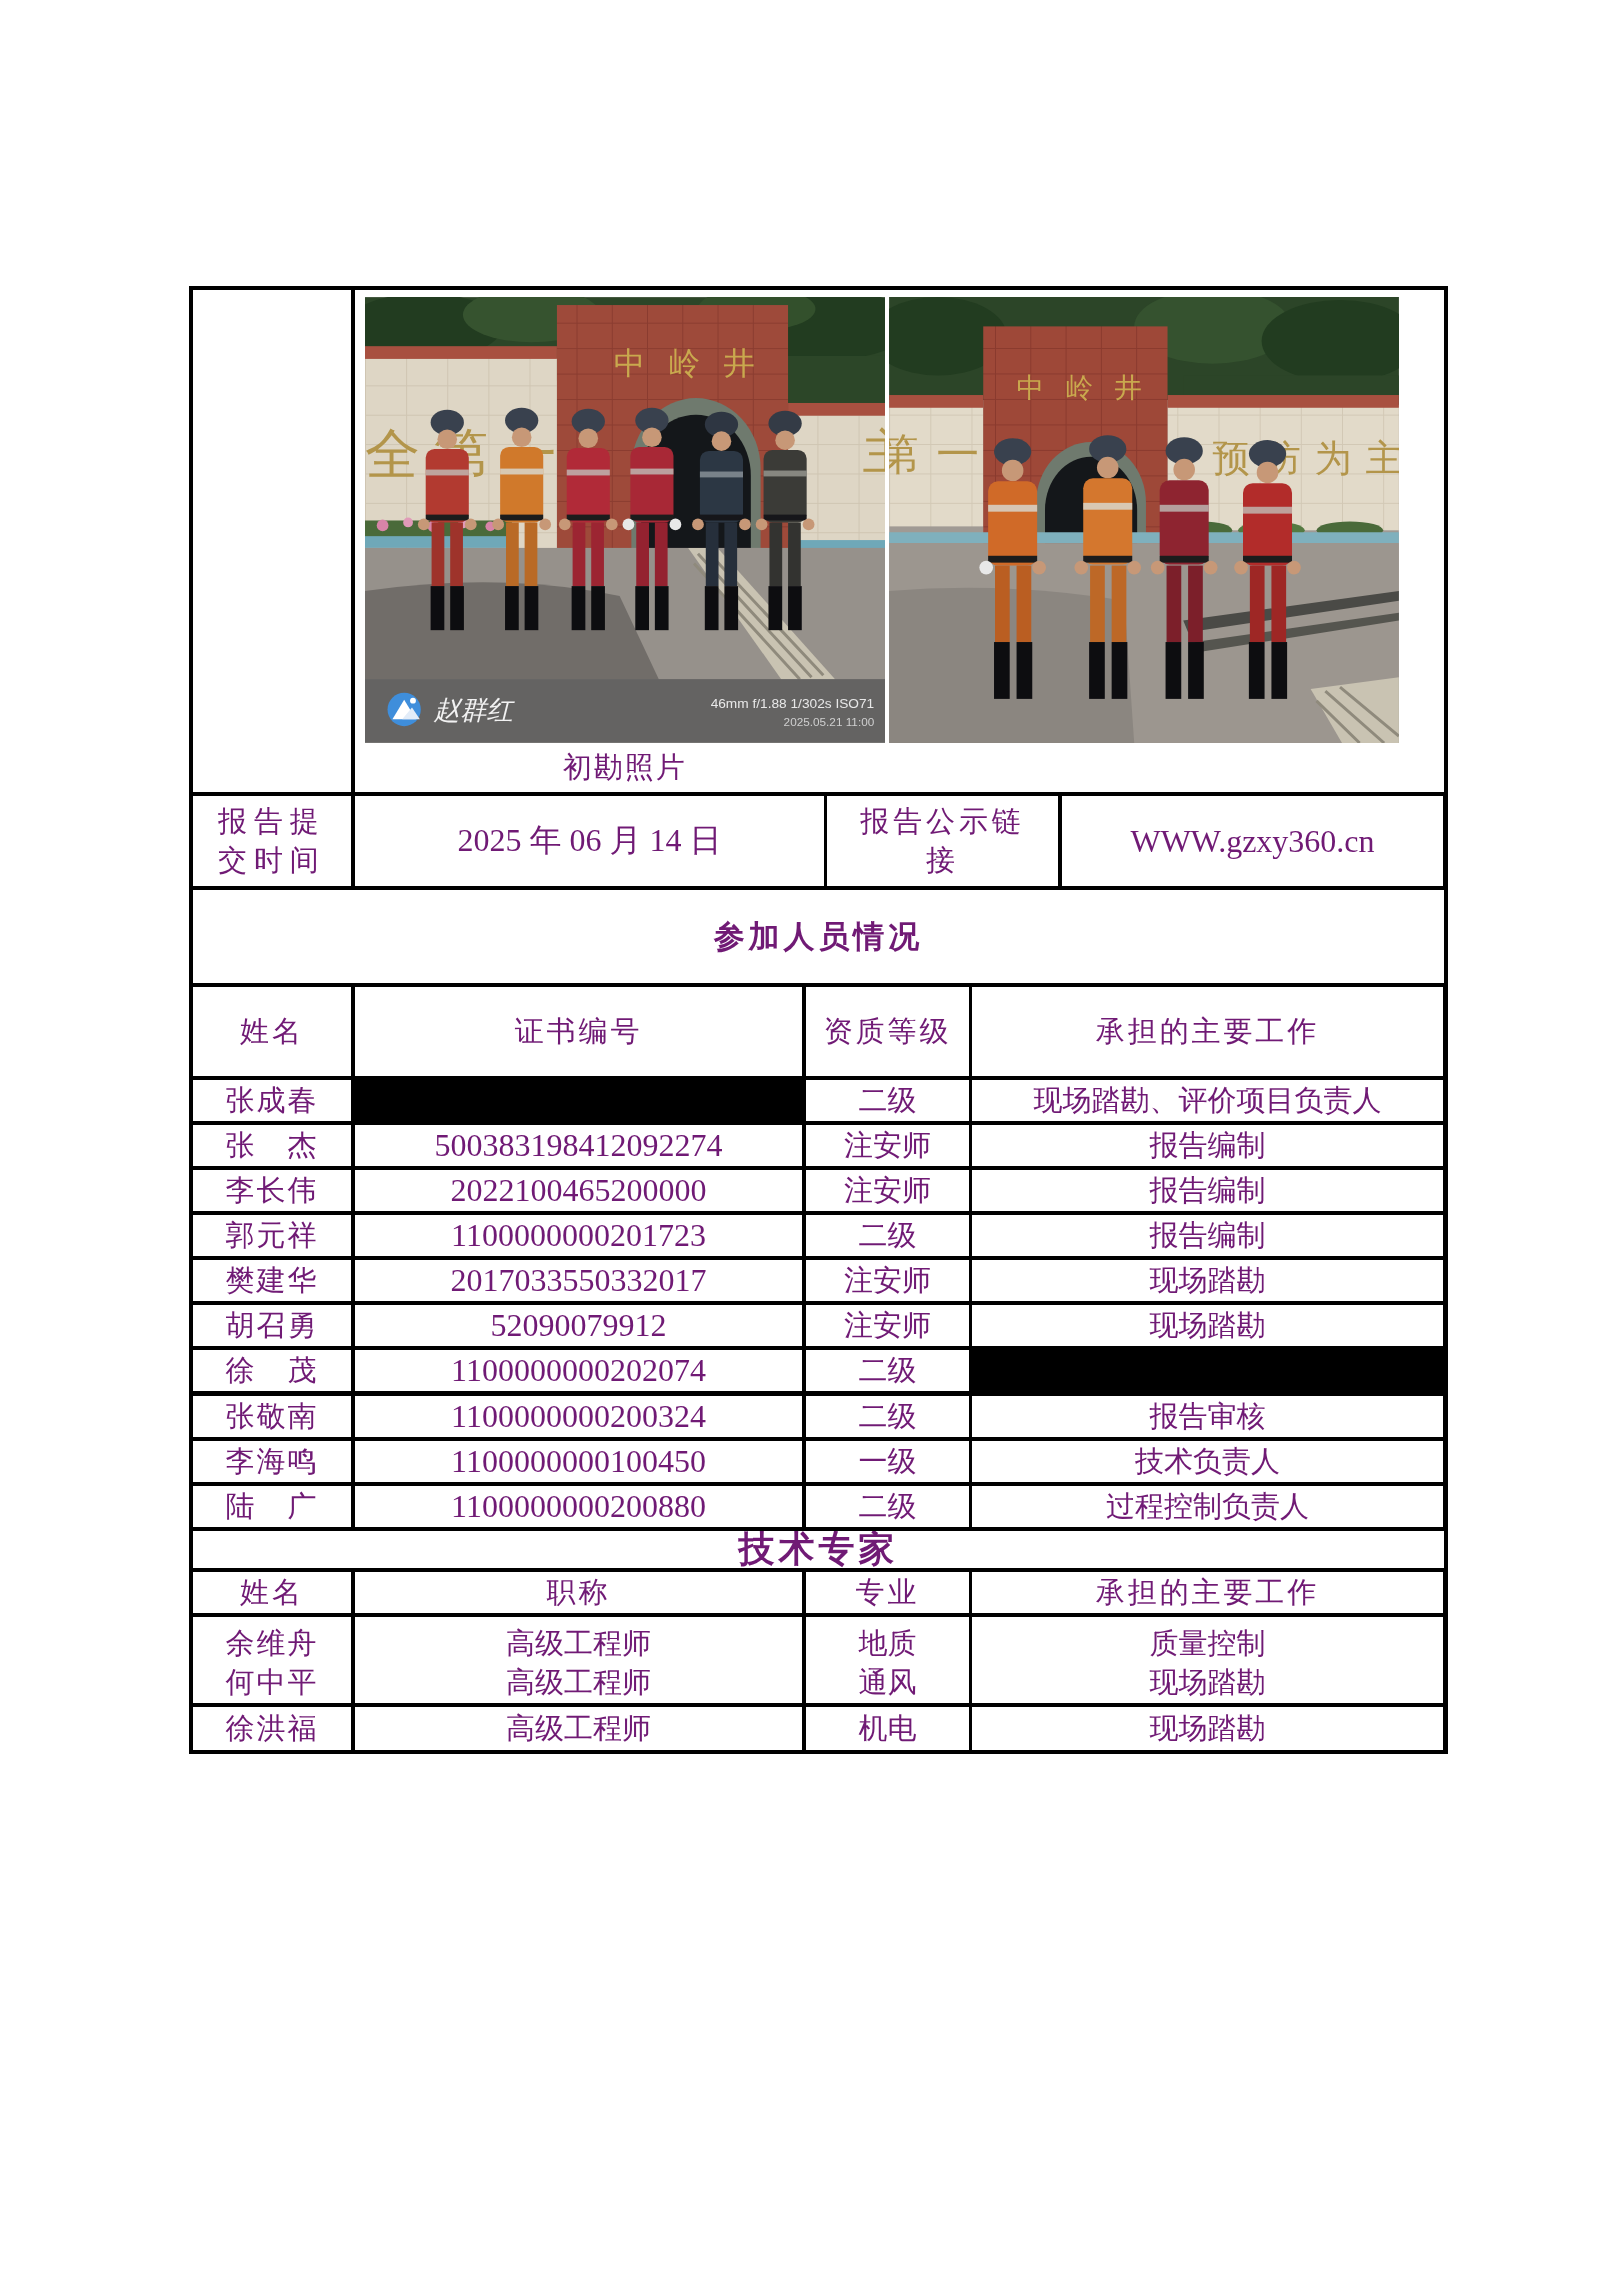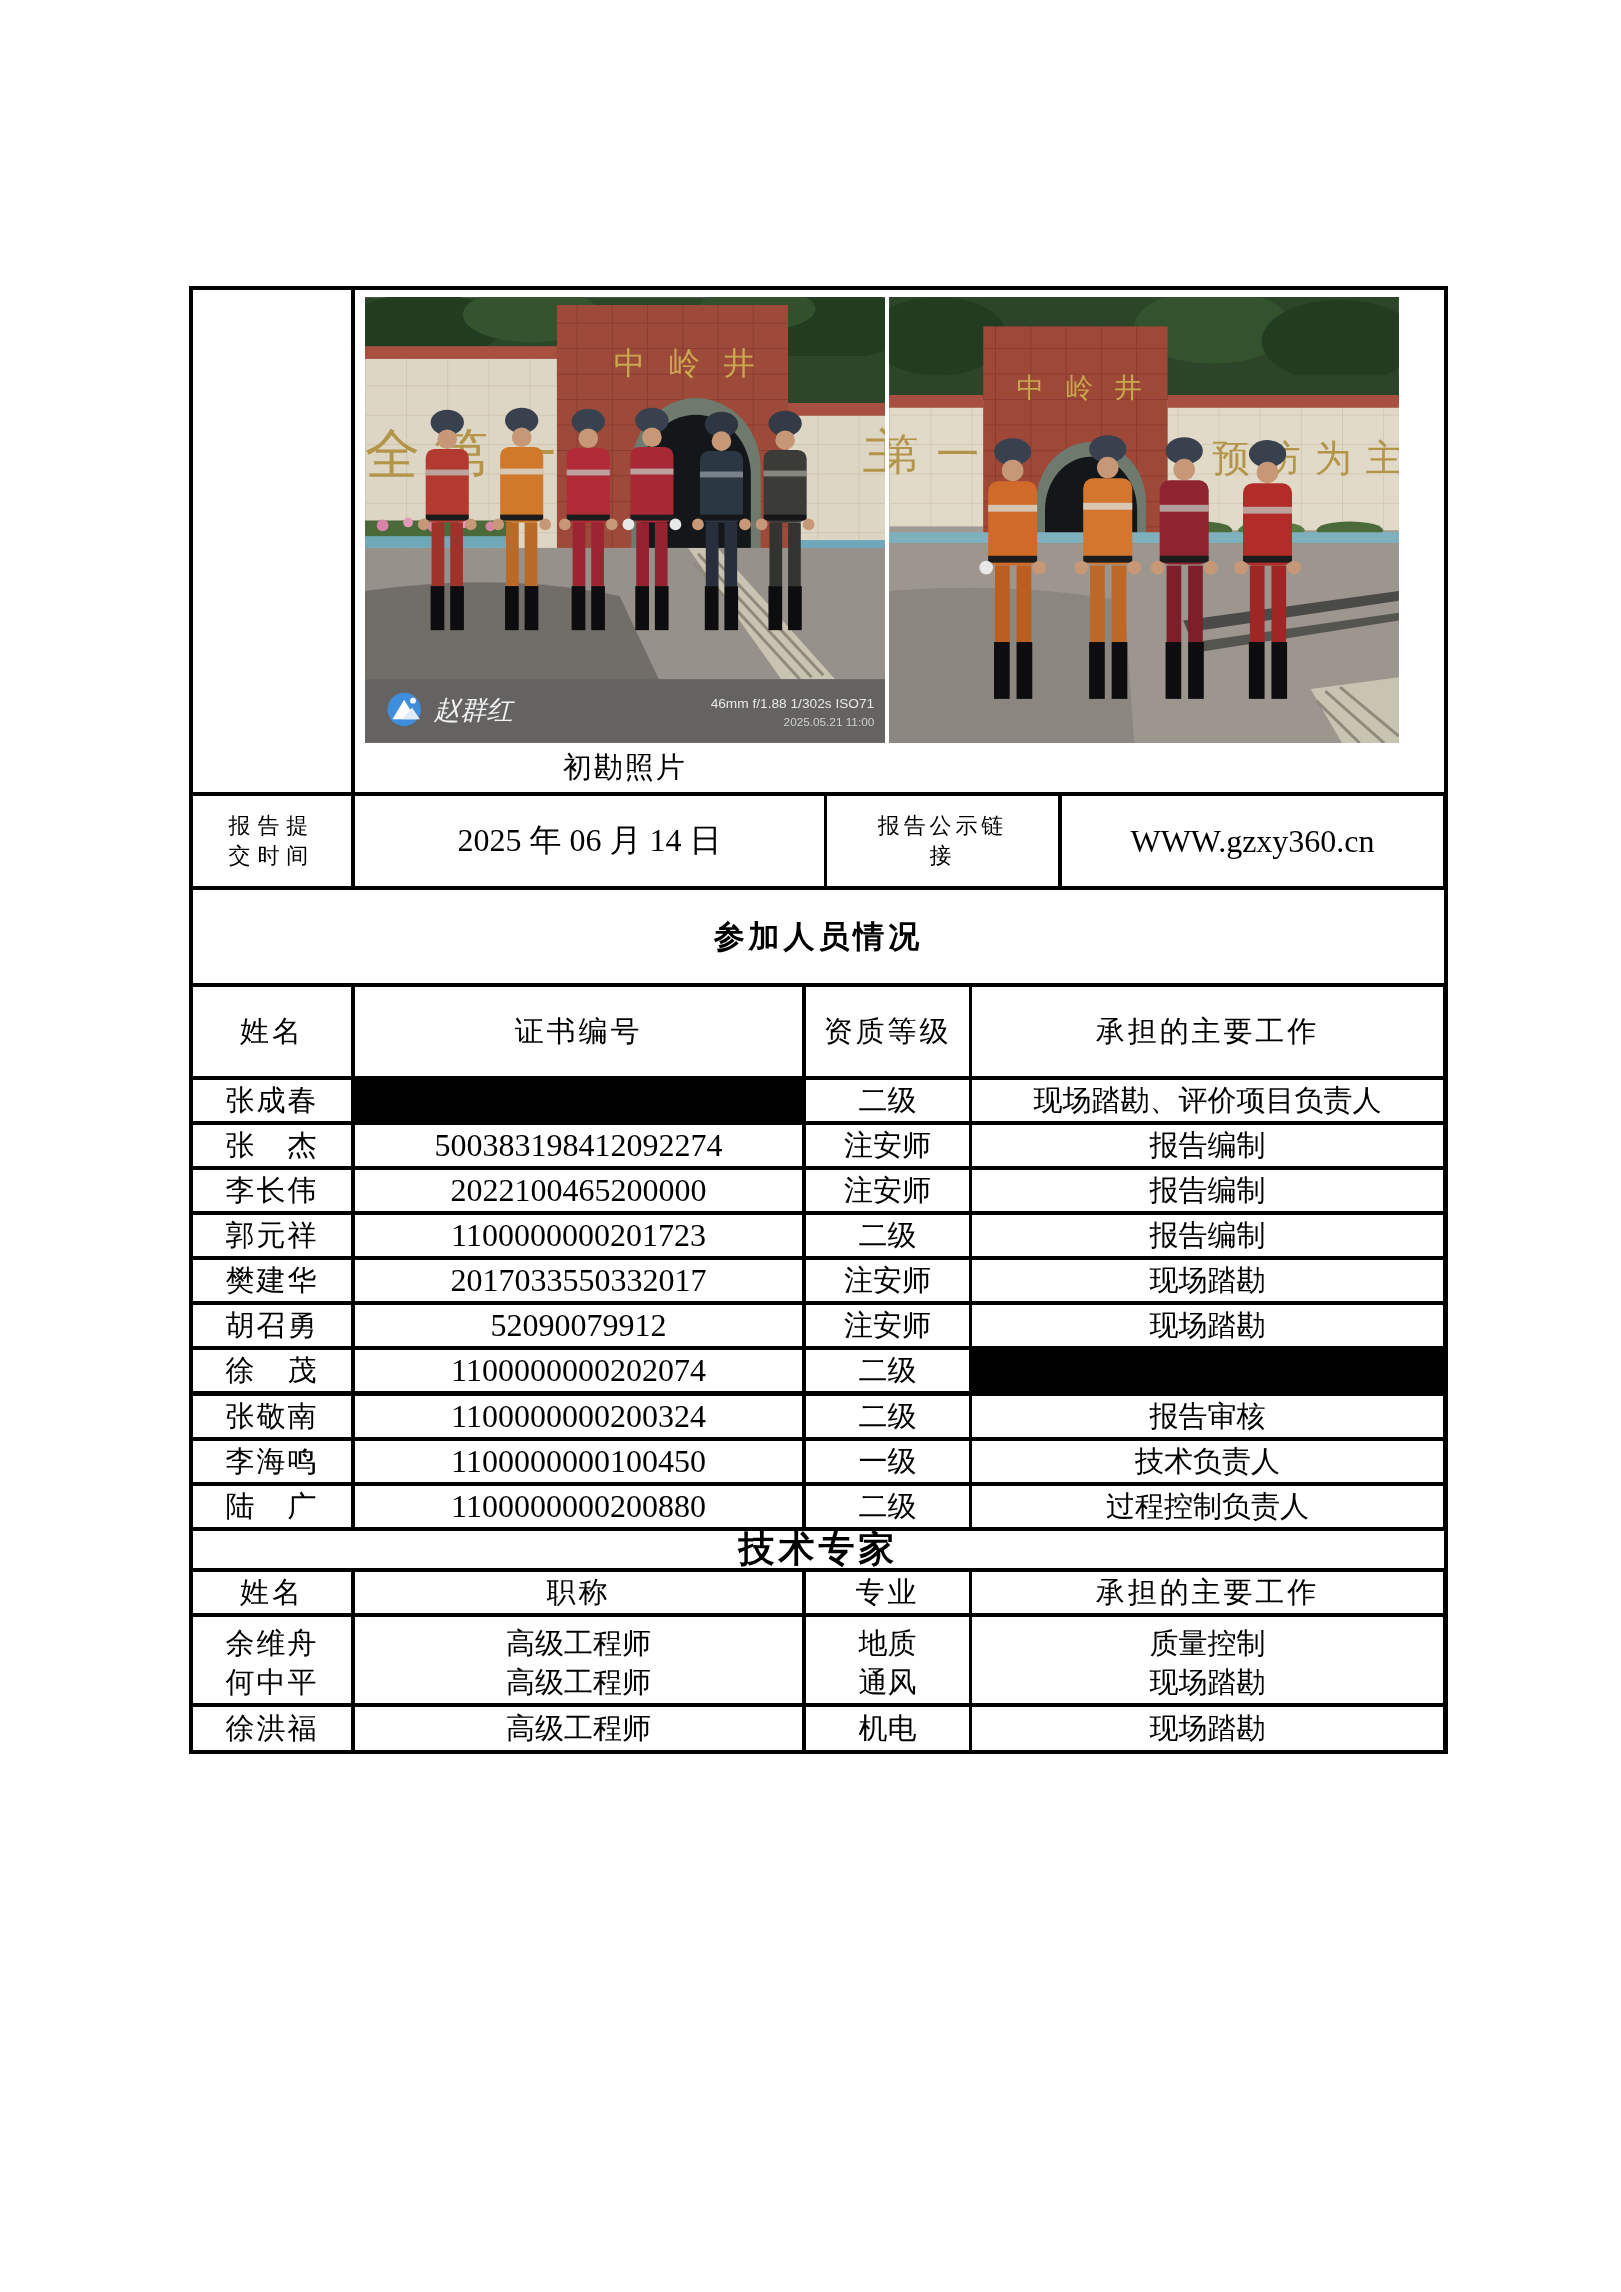--- a/index.html
+++ b/index.html
@@ -1,37 +1,37 @@
 <!DOCTYPE html>
 <html><head>
 <meta charset="utf-8">
 <style>
   html,body{margin:0;padding:0;background:#e8e8e8;}
   .page{position:relative;width:1621px;height:2293px;background:#ffffff;overflow:hidden;
-        font-family:"Liberation Serif","DejaVu Serif",serif;color:#000000;}
+        font-family:"Liberation Serif","DejaVu Serif",serif;color:#701a75;}
   .tbl{position:absolute;left:189px;top:286px;width:1259px;height:1468px;background:#000;}
   .cell{position:absolute;background:#fff;display:flex;align-items:center;justify-content:center;
         text-align:center;overflow:hidden;}
   
   .r1{top:3.9px;height:502px}.r2{top:510px;height:90px}.r3{top:604px;height:93px}.r4{top:701px;height:89px}
   .r5{top:794px;height:41px}.r6{top:839px;height:41px}.r7{top:884px;height:41px}.r8{top:929px;height:41px}
   .r9{top:974px;height:41px}.r10{top:1019px;height:41px}.r11{top:1064px;height:41px}.r12{top:1110px;height:41px}
   .r13{top:1155px;height:41px}.r14{top:1200px;height:41px}
   .r15{top:1245px;height:37px}.r16{top:1286px;height:41px}
   .r17{top:1331px;height:53px}.r18{top:1376px;height:41px}.r19{top:1421px;height:43px}
   
   .c1{left:3.9px;width:158px}.c2{left:166px;width:447px}.c3{left:617px;width:163px}.c4{left:783px;width:471px}
   .s2{left:166px;width:469px}.s3{left:638px;width:231px}.s4{left:873px;width:381px}
   .fullw{left:3.9px;width:1251px}
   .pcell{left:166px;width:1089px;display:block;}
   
   .txt{font-size:29px;}
   .nametxt{font-size:29px;letter-spacing:2px;}
   .num{font-size:32px;}
-  .lbl{flex-direction:column;font-size:22px;letter-spacing:6.9px;line-height:1.35;}
+  .lbl{flex-direction:column;font-size:29px;letter-spacing:6.9px;line-height:1.35;}
   .boldhead{font-weight:700;font-size:31px;letter-spacing:3.9px;font-family:"Liberation Sans","DejaVu Sans",sans-serif;}
   .hdr{font-size:29px;letter-spacing:2.9px;}
   .twoLine{flex-direction:row;line-height:1.25;}
   .cap{position:absolute;top:455px;height:45px;line-height:45px;text-align:center;font-size:29px;letter-spacing:2px;}
   .photo{position:absolute;top:6.9px;height:446px;display:block;}
 </style>
 </head>
 <body>
 
 <div class="page">

